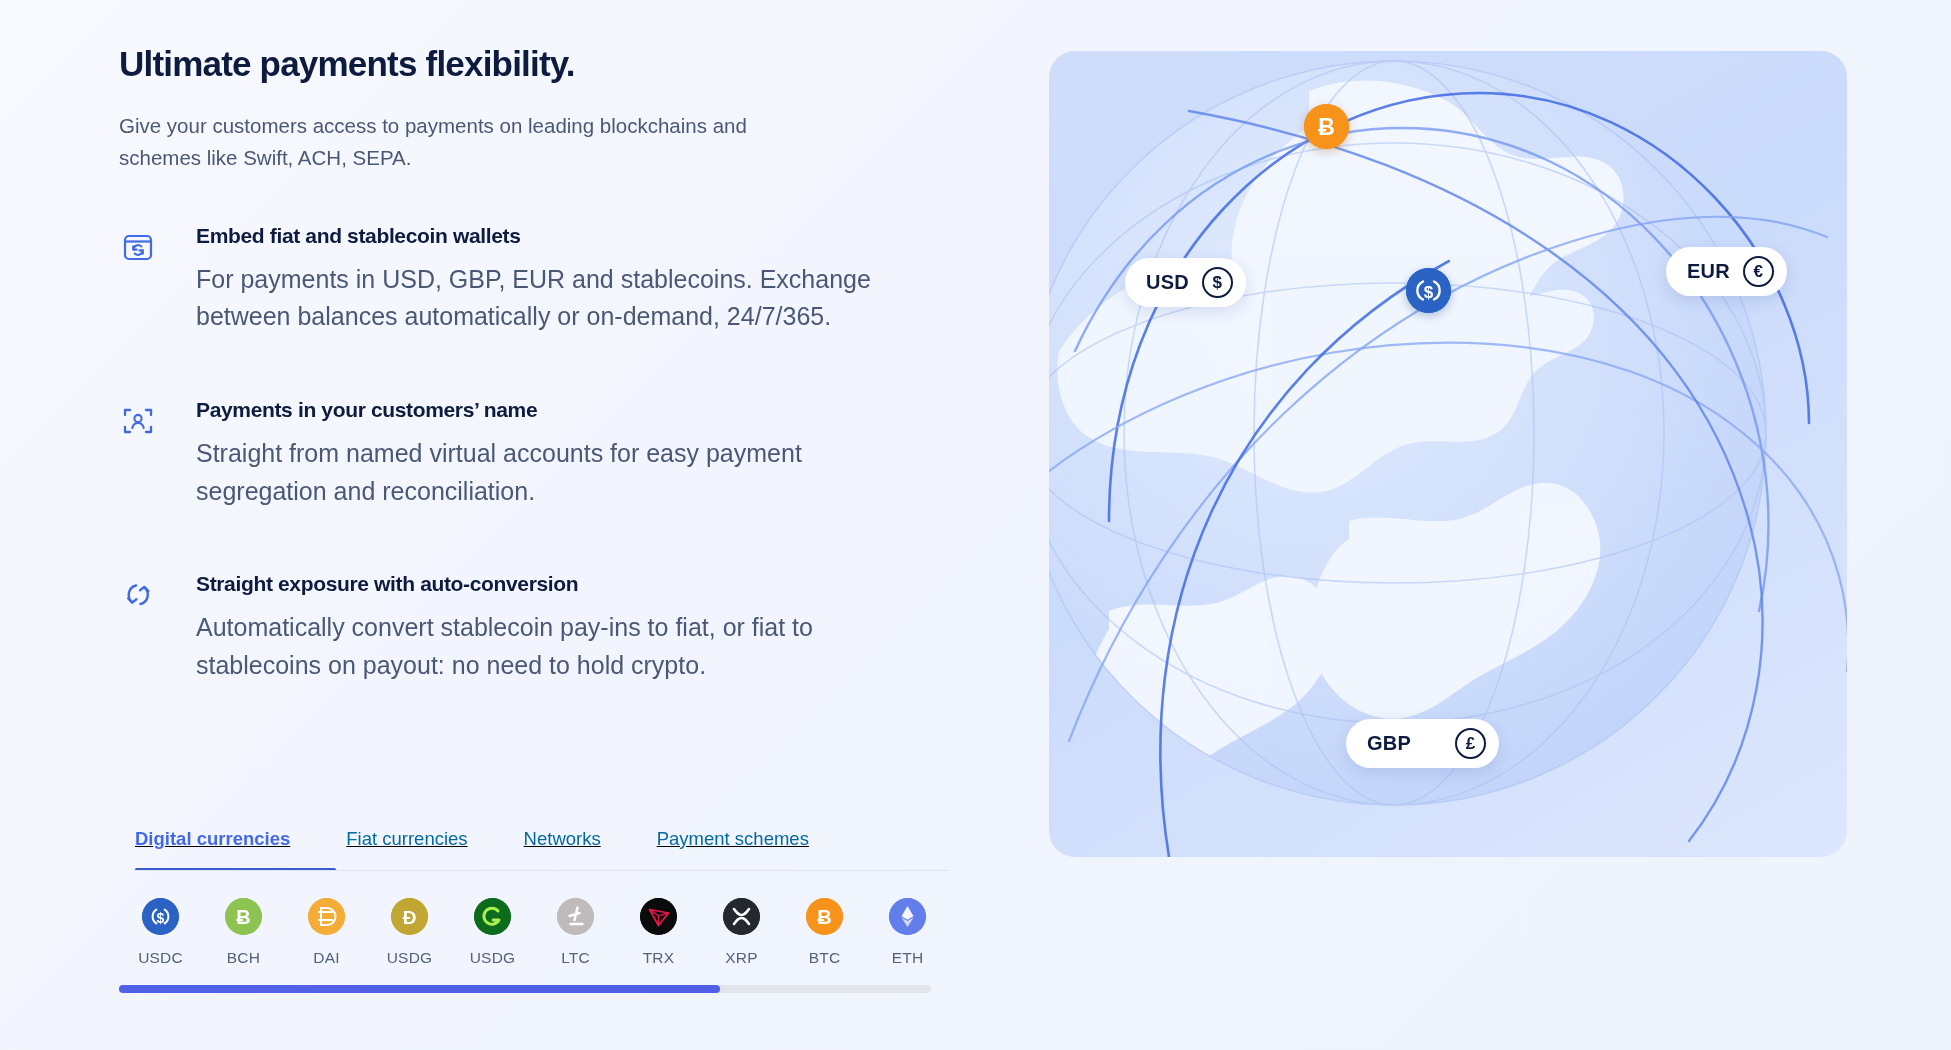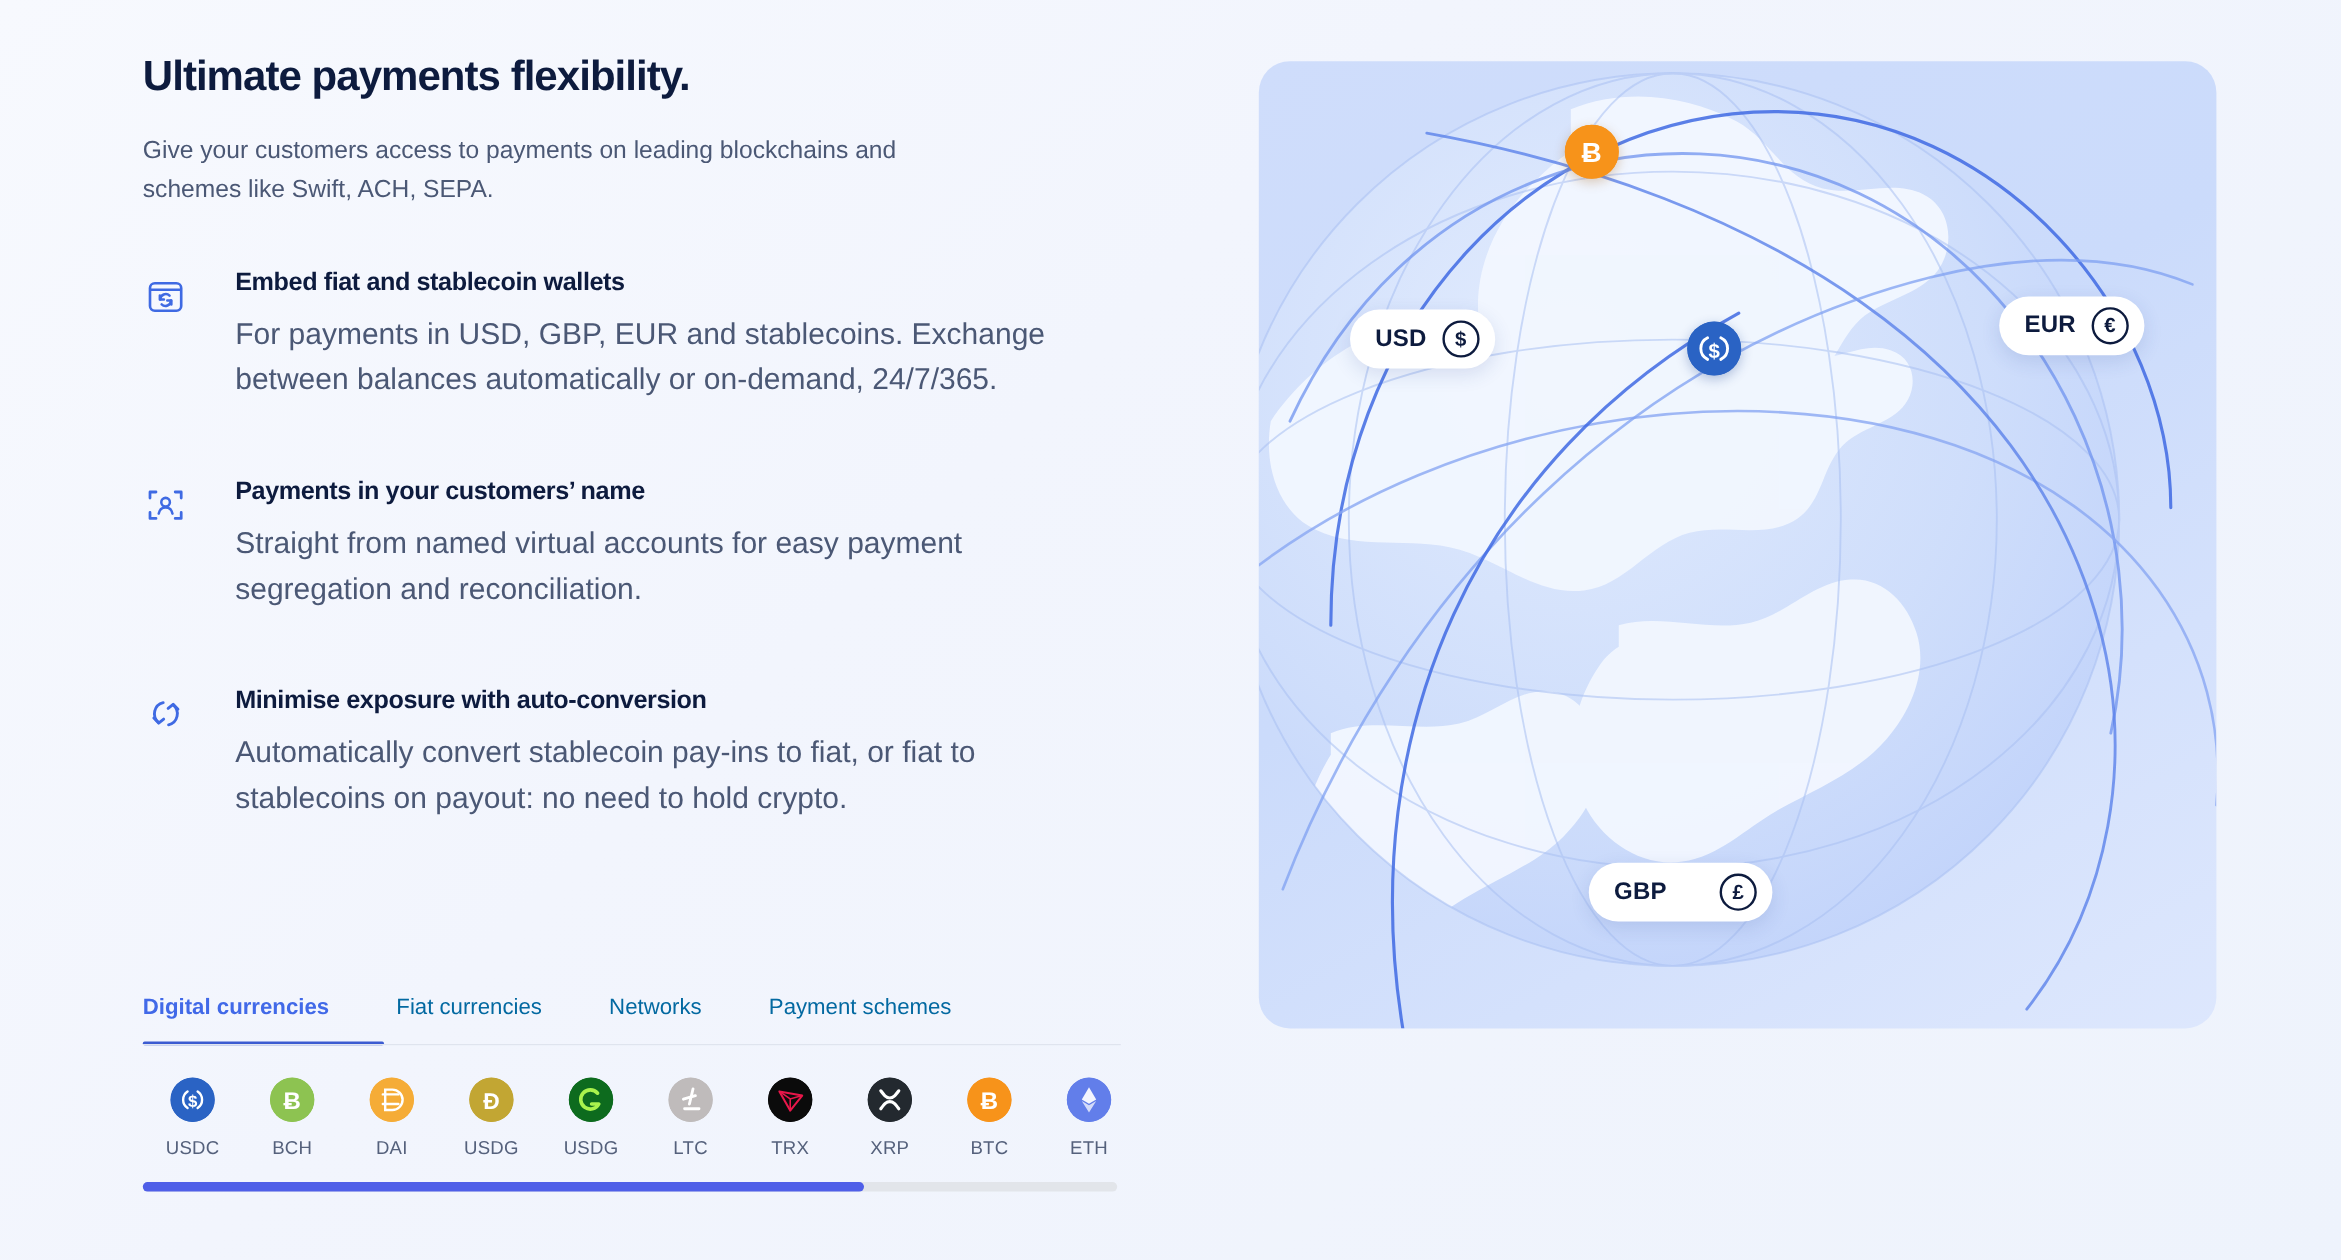--- a/index.html
+++ b/index.html
@@ -36,21 +36,21 @@
     font-size: 21px; font-weight: 700; color: #0d1b3e;
     letter-spacing: -0.35px; line-height: 1.15;
   }
   .feature p {
     margin-top: 13px;
     font-size: 25px; line-height: 1.5; color: #4b5875;
     max-width: 745px;
   }
 
   
-  .tabs-wrap { position: absolute; left: 119px; top: 828px; width: 815px; }
+  .tabs-wrap { position: absolute; left: 135px; top: 828px; width: 815px; text-decoration: underline; }
   .tabs { display: flex; position: relative; }
   .tab {
     font-size: 18.5px; font-weight: 500; color: #0369a1;
     padding: 0 0 21px 0; cursor: pointer; white-space: nowrap;
   }
   .tab.active { color: #4169e8; font-weight: 600; }
   .tab + .tab { margin-left: 56px; }
   .tabs-rule {
     position: absolute; left: 0; right: 0; bottom: 0;
     height: 1px; background: #dfe4ee;
@@ -171,21 +171,21 @@
 
       <div class="feature">
         <span class="ficon">
           <svg width="36" height="36" viewBox="0 0 36 36" fill="none">
             <path d="M16 8.5a9.5 9.5 0 0 0-3.8 16.6" stroke="#3f6ae3" stroke-width="2.4" stroke-linecap="round"></path>
             <path d="M8.2 21.4l4 4.2 4.2-3.4" stroke="#3f6ae3" stroke-width="2.4" stroke-linecap="round" stroke-linejoin="round"></path>
             <path d="M20.5 27a9.5 9.5 0 0 0 3.8-16.6" stroke="#3f6ae3" stroke-width="2.4" stroke-linecap="round"></path>
             <path d="M28.3 14.1l-4-4.2-4.2 3.4" stroke="#3f6ae3" stroke-width="2.4" stroke-linecap="round" stroke-linejoin="round"></path>
           </svg>
         </span>
-        <h3>Minimise exposure with auto-conversion</h3>
+        <h3>Straight exposure with auto-conversion</h3>
         <p>Automatically convert stablecoin pay-ins to fiat, or fiat to stablecoins on payout: no need to hold crypto.</p>
       </div>
 
     </div>
   </div>
 
   <div class="tabs-wrap">
     <div class="tabs">
       <div class="tab active">Digital currencies</div>
       <div class="tab">Fiat currencies</div>
@@ -368,20 +368,20 @@
     <div class="badge" style="left:76px; top:207px;">
       <span class="btext">USD</span>
       <span class="bcircle">$</span>
     </div>
 
     <div class="badge" style="left:617px; top:196px;">
       <span class="btext">EUR</span>
       <span class="bcircle">€</span>
     </div>
 
-    <div class="badge" style="left:275px; top:668px;gap:44px;">
+    <div class="badge" style="left:297px; top:668px;gap:44px;">
       <span class="btext">GBP</span>
       <span class="bcircle">£</span>
     </div>
 
   </div>
 
 </div>
 
 </body></html>

